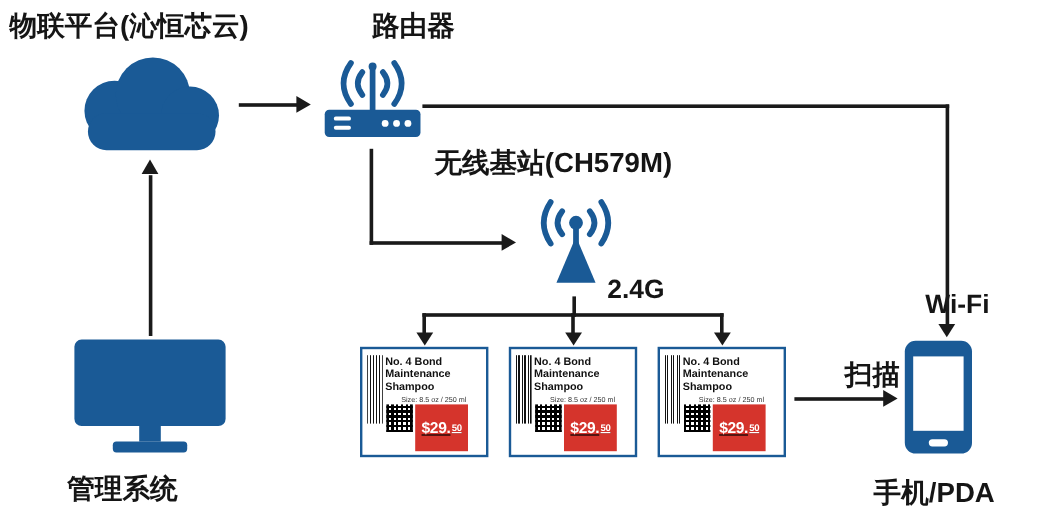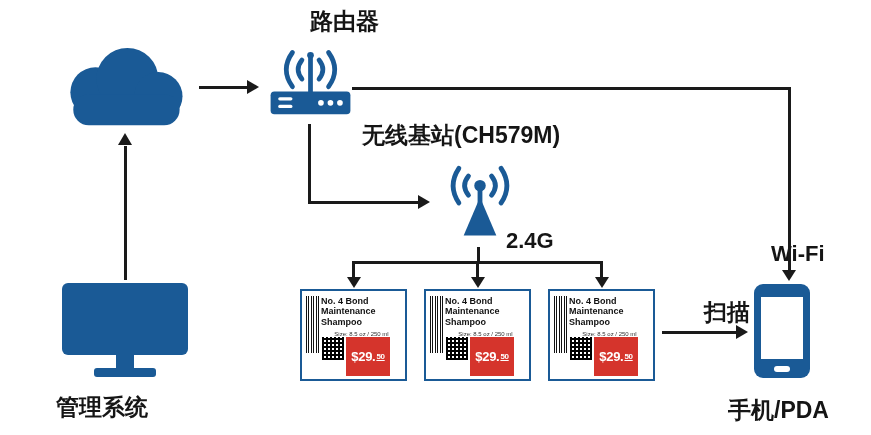--- a/index.html
+++ b/index.html
@@ -15,32 +15,33 @@
   .arrow.up{border-left:7px solid transparent;border-right:7px solid transparent;border-bottom:12px solid #1a1a1a;}
   .arrow.down{border-left:7px solid transparent;border-right:7px solid transparent;border-top:11px solid #1a1a1a;}
 
   .icon{position:absolute;line-height:0;}
 
   .tag{position:absolute;top:289px;width:107px;height:92px;background:#fff;border:2px solid #1A5A96;box-sizing:border-box;}
   .tag .barcode{position:absolute;left:4px;top:5px;width:13px;height:57px;
     background:repeating-linear-gradient(90deg,#111 0 1px,#fff 1px 2px,#111 2px 3px,#fff 3px 5px);}
   .tag .title{position:absolute;left:19px;right:3px;top:5px;font-size:9px;font-weight:700;text-align:left;line-height:1.15;color:#111;}
   .tag .subtitle{position:absolute;left:19px;right:3px;top:40px;font-size:6px;text-align:center;color:#333;}
-  .tag .bottom{position:absolute;left:20px;right:15px;bottom:3px;height:39px;display:flex;gap:2px;}
+  .tag .bottom{position:absolute;left:20px;right:15px;bottom:3px;height:39px;display:flex;gap:2px;text-decoration:underline;}
   .tag .qr{width:22px;height:23px;background-color:#fff;
     background-image:repeating-linear-gradient(0deg,#000 0 2px,transparent 2px 4px),
                      repeating-linear-gradient(90deg,#000 0 2px,#fff 2px 4px);}
   .tag .price{flex:1;background:#D5342C;color:#fff;display:flex;align-items:center;justify-content:center;font-weight:700;font-size:13px;letter-spacing:-0.3px;}
   .tag .price sup{font-size:8px;text-decoration:underline;margin-left:1px;}
 </style>
 </head>
 <body>
 
 <div id="canvas">
 
+  <div class="label" style="left:8px;top:6px;">物联平台(沁恒芯云)</div>
   <div class="label" style="left:278px;top:6px;margin-left:32px;">路由器</div>
   <div class="label" style="left:362px;top:120px;">无线基站(CH579M)</div>
   <div class="label" style="left:56px;top:392px;">管理系统</div>
   <div class="label" style="left:728px;top:395px;">手机/PDA</div>
 
   <div class="label en" style="left:506px;top:228px;">2.4G</div>
   <div class="label en" style="left:771px;top:241px;">Wi-Fi</div>
   <div class="label" style="left:680px;top:297px;margin-left:24px;">扫描</div>
 
   <span class="icon" style="left:52px;top:42px;">

